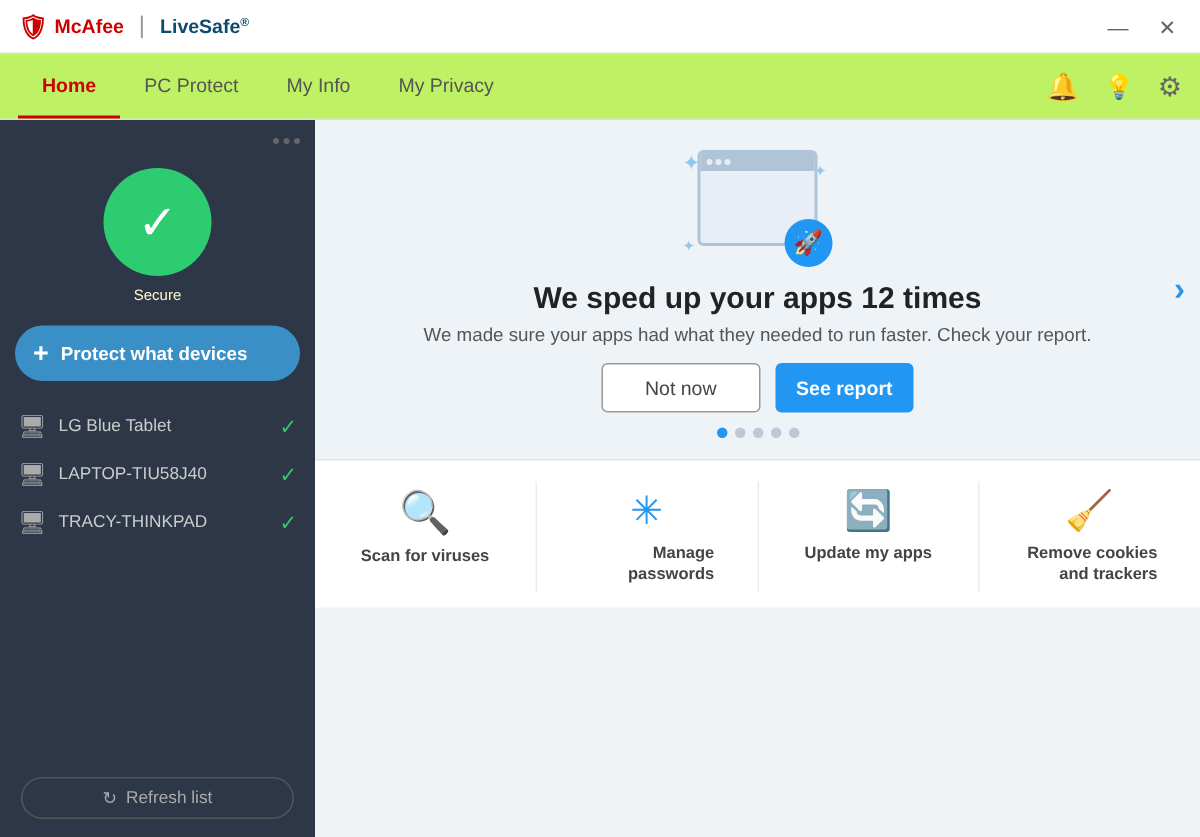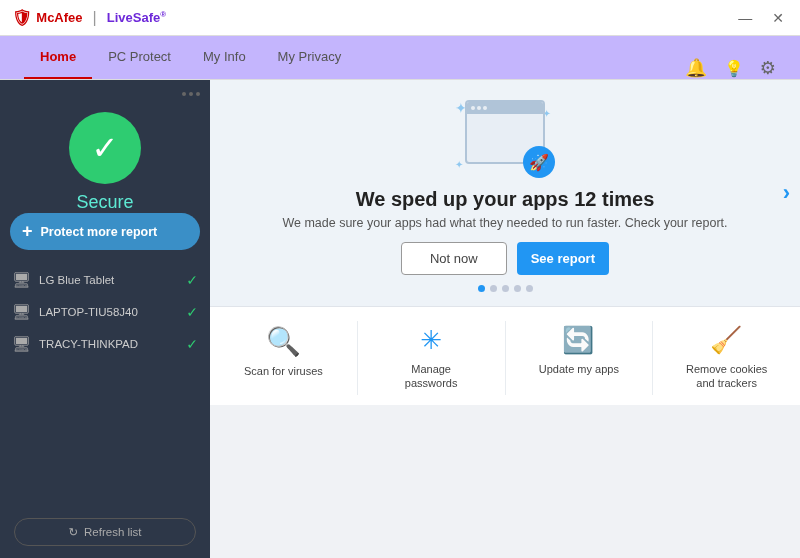--- a/index.html
+++ b/index.html
@@ -8,29 +8,29 @@
     
     .title-bar {
       display: flex; align-items: center; justify-content: space-between;
       background: #fff; height: 36px; padding: 0 12px;
       border-bottom: 1px solid #ddd; user-select: none;
     }
     .title-bar-left { display: flex; align-items: center; gap: 6px; }
     .mcafee-logo { display: flex; align-items: center; gap: 4px; font-size: 13px; font-weight: bold; color: #c00; }
     .mcafee-logo .shield { color: #c00; font-size: 16px; }
     .logo-divider { color: #999; margin: 0 4px; }
-    .livesafe { color: #6d28d9; font-size: 13px; font-weight: bold; }
+    .livesafe { color: #0c4a6e; font-size: 13px; font-weight: bold; }
     .livesafe sup { font-size: 8px; }
     .title-bar-controls { display: flex; gap: 12px; }
     .title-btn { background: none; border: none; cursor: pointer; color: #666; font-size: 14px; padding: 2px 4px; }
 
     
     .nav-bar {
-      display: flex; align-items: flex-end; justify-content: space-between;
-      background: #c4b5fd; height: 44px; padding: 0 24px;
+      display: flex; align-items: center; justify-content: space-between;
+      background: #bef264; height: 44px; padding: 0 12px;
       border-bottom: 1px solid #ddd;
     }
     .nav-tabs { display: flex; align-items: center; gap: 0; height: 100%; }
     .nav-tab {
       padding: 0 16px; height: 100%; display: flex; align-items: center;
       font-size: 13px; color: #555; cursor: pointer; border-bottom: 2px solid transparent;
       text-decoration: none;
     }
     .nav-tab.active { color: #c00; border-bottom: 2px solid #c00; font-weight: 600; }
     .nav-icons { display: flex; align-items: center; gap: 16px; }
@@ -45,21 +45,21 @@
       padding-top: 8px; flex-shrink: 0;
     }
     .sidebar-dots { display: flex; justify-content: flex-end; padding: 4px 10px 8px; gap: 3px; }
     .dot { width: 4px; height: 4px; border-radius: 50%; background: #666; }
 
     .status-circle {
       width: 72px; height: 72px; border-radius: 50%; background: #2ecc71;
       display: flex; align-items: center; justify-content: center;
       margin: 8px auto 8px; font-size: 32px; color: #fff;
     }
-    .status-text { color: #5eead4; text-align: center; font-size: 18px; }
+    .status-text { color: #fef9c3; text-align: center; font-size: 10px; margin-bottom: 14px; }
 
     .protect-btn {
       margin: 0 10px 14px; background: #3a8fc7; color: #fff;
       border: none; border-radius: 20px; padding: 8px 12px;
       display: flex; align-items: center; gap: 8px; cursor: pointer;
       font-size: 12.5px; font-weight: 600;
     }
     .protect-btn .plus-icon { font-size: 18px; font-weight: bold; }
 
     .device-list { flex: 1; }
@@ -136,21 +136,21 @@
     .quick-actions {
       display: flex; background: #fff; border-top: 1px solid #e0e4ea;
       padding: 14px 0 10px; flex-shrink: 0;
     }
     .quick-action {
       flex: 1; display: flex; flex-direction: column; align-items: center;
       gap: 6px; cursor: pointer; padding: 4px;
     }
     .quick-action + .quick-action { border-left: 1px solid #e8ecf0; }
     .quick-icon { font-size: 28px; color: #2196f3; }
-    .quick-label { font-size: 11px; color: #444; text-align: center; max-width: 90px; line-height: 1.3; }
+    .quick-label { font-size: 11px; color: #444; text-align: right; max-width: 90px; line-height: 1.3; font-weight: bold; }
   </style>
 </head>
 <body>
 
 <div class="title-bar">
   <div class="title-bar-left">
     <div class="mcafee-logo">
       <span class="shield">🛡</span>
       <span>McAfee</span>
     </div>
@@ -185,21 +185,21 @@
         <div class="dot"></div>
         <div class="dot"></div>
     </div>
     <div class="status-circle">
       <span>✓</span>
     </div>
     <div class="status-text">Secure</div>
 
     <button class="protect-btn">
       <span class="plus-icon">+</span>
-      <span>Protect more report</span>
+      <span>Protect what devices</span>
     </button>
 
     <div class="device-list">
       <div class="device-item">
         <span class="device-icon">🖥</span>
         <span class="device-name">LG Blue Tablet</span>
         <span class="device-check">✓</span>
       </div>
       <div class="device-item">
         <span class="device-icon">🖥</span>

